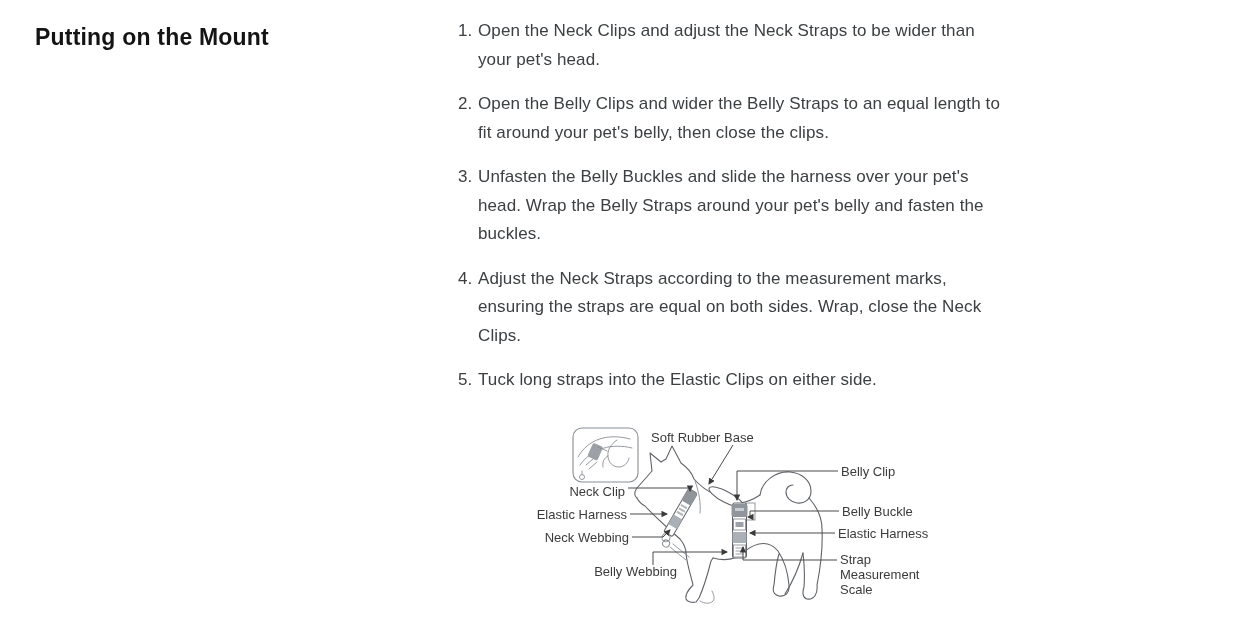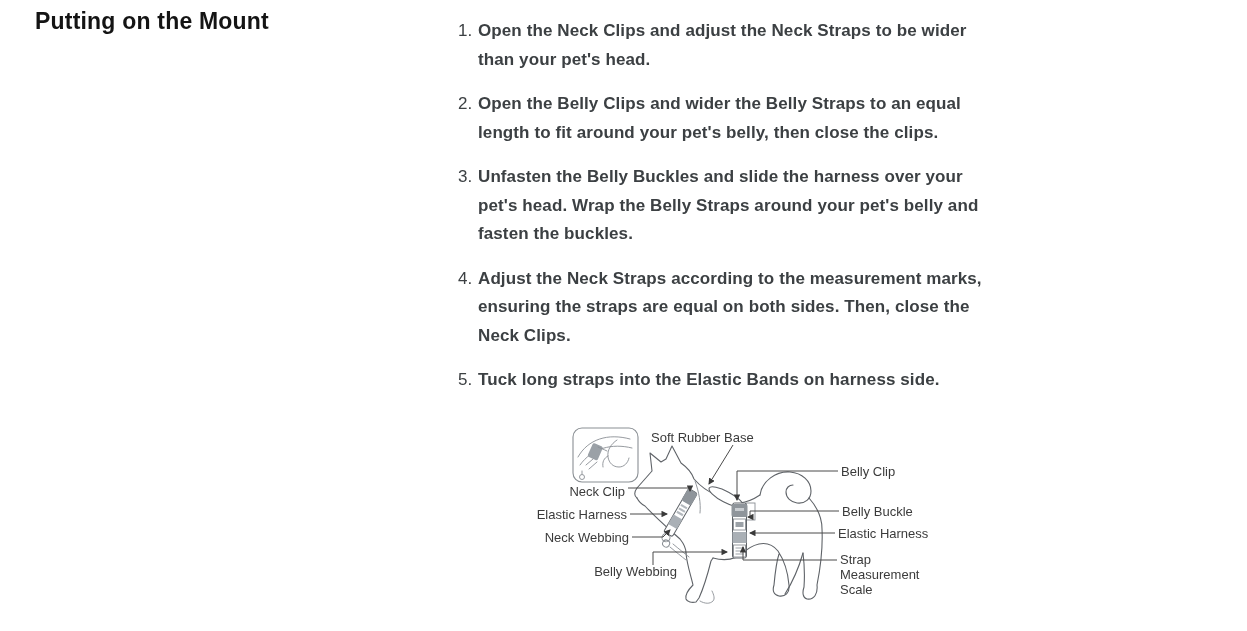--- a/index.html
+++ b/index.html
@@ -1,30 +1,30 @@
 <!DOCTYPE html>
 <html><head>
 <meta charset="utf-8">
 <style>
   html,body{margin:0;padding:0;}
   body{
     width:1247px;height:631px;background:#ffffff;position:relative;overflow:hidden;
     font-family:"Liberation Sans","DejaVu Sans",sans-serif;
   }
   .page-title{
-    position:absolute;left:35px;top:8px;margin:0;
+    position:absolute;left:35px;top:24px;margin:0;
     font-size:23px;font-weight:700;color:#141414;letter-spacing:.2px;line-height:27px;
   }
   .steps{
     position:absolute;left:458px;top:17px;width:546px;margin:0;padding:0;list-style:none;
     font-size:17px;line-height:28.5px;color:#3c4043;letter-spacing:.1px;
   }
   .step{display:flex;margin-bottom:16px;}
   .step-num{flex:0 0 20px;}
-  .step-txt{flex:1;font-weight:bold;}
+  .step-txt{flex:1;}
   .diagram{position:absolute;left:520px;top:415px;width:430px;height:215px;}
   .diagram text{
     font-family:"Liberation Sans","DejaVu Sans",sans-serif;
     font-size:13px;fill:#3b3b3b;
   }
   .outline{fill:none;stroke:#5f6368;stroke-width:1.1;stroke-linecap:round;stroke-linejoin:round;}
   .outline-thin{fill:none;stroke:#8a8f94;stroke-width:.9;stroke-linecap:round;stroke-linejoin:round;}
   .leader{fill:none;stroke:#4a4a4a;stroke-width:1;}
 </style>
 </head>
@@ -42,25 +42,25 @@
     <li class="step">
       <span class="step-num">2.</span>
       <span class="step-txt">Open the Belly Clips and wider the Belly Straps to an equal length to fit around your pet's belly, then close the clips.</span>
     </li>
     <li class="step">
       <span class="step-num">3.</span>
       <span class="step-txt">Unfasten the Belly Buckles and slide the harness over your pet's head. Wrap the Belly Straps around your pet's belly and fasten the buckles.</span>
     </li>
     <li class="step">
       <span class="step-num">4.</span>
-      <span class="step-txt">Adjust the Neck Straps according to the measurement marks, ensuring the straps are equal on both sides. Then, close the Neck Clips.</span>
+      <span class="step-txt">Adjust the Neck Straps according to the measurement marks, ensuring the straps are equal on both sides. Wrap, close the Neck Clips.</span>
     </li>
     <li class="step">
       <span class="step-num">5.</span>
-      <span class="step-txt">Tuck long straps into the Elastic Bands on harness side.</span>
+      <span class="step-txt">Tuck long straps into the Elastic Clips on either side.</span>
     </li>
   </ol>
 
   <svg class="diagram" viewBox="0 0 430 215">
     <defs>
       <marker id="arr" viewBox="0 0 10 10" refX="8.5" refY="5" markerWidth="6.5" markerHeight="6.5" orient="auto-start-reverse">
         <path d="M0,0 L10,5 L0,10 z" fill="#3a3a3a"></path>
       </marker>
     </defs>
 

